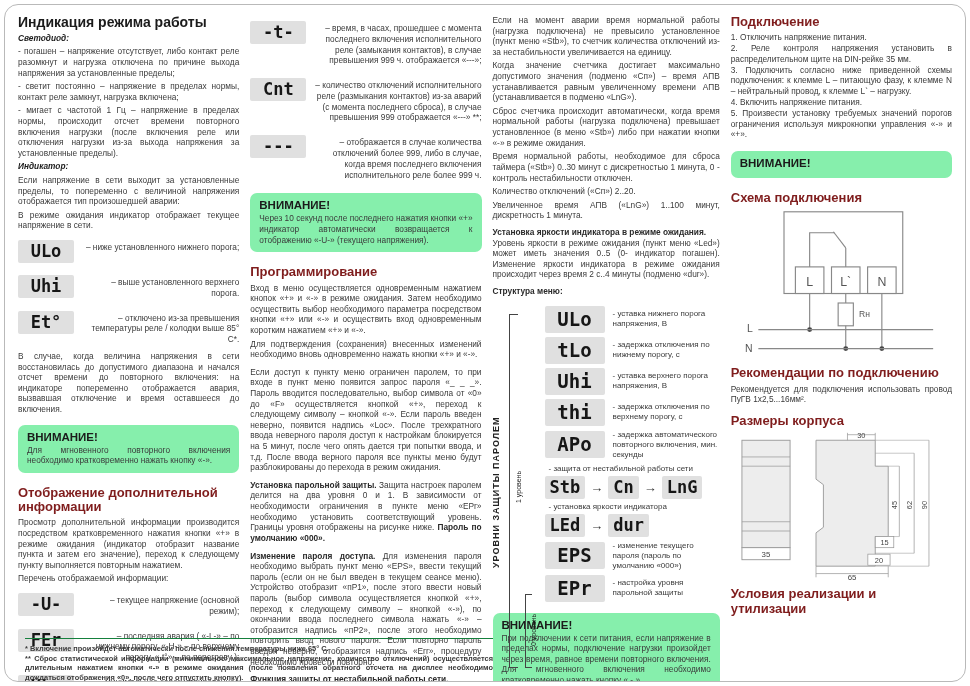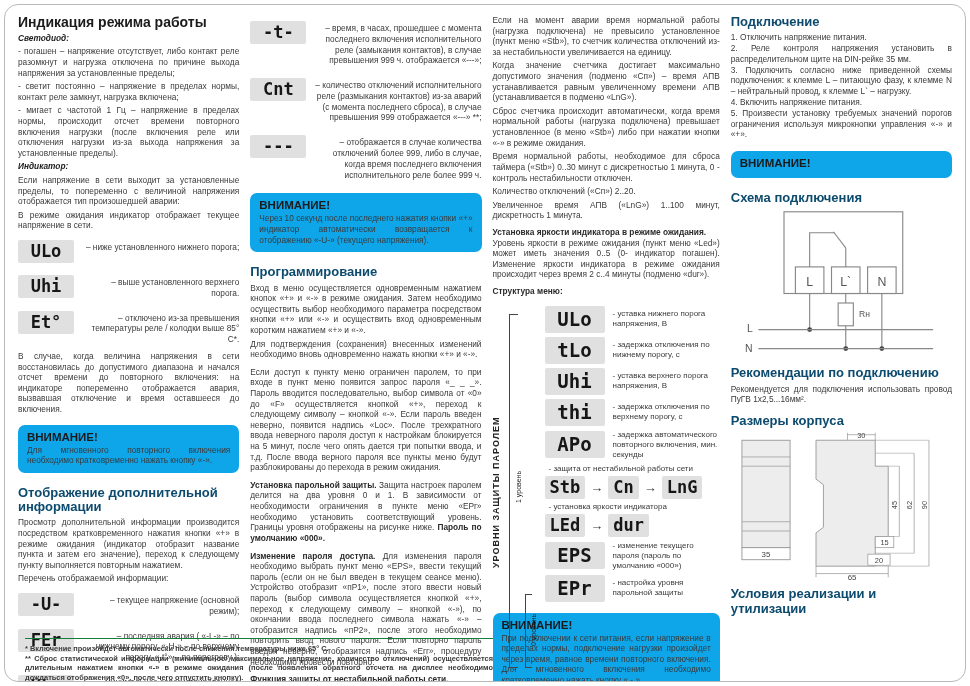--- a/index.html
+++ b/index.html
@@ -6,28 +6,28 @@
   body{width:970px;height:686px;position:relative;font-family:"Liberation Sans",sans-serif;color:#3a3a3a;overflow:hidden;}
   .sheet{position:absolute;inset:4px;border:1px solid #b9b9b9;border-radius:14px;overflow:hidden;}
   .cols{display:flex;gap:11px;padding:10px 13px 4px 13px;}
   .col{display:flex;flex-direction:column;}
   .col1{width:222px;}
   .col2{width:232px;}
   .col3{width:228px;}
   .col4{width:222px;}
   p{margin:0 0 3px;font-size:8.3px;line-height:1.28;text-align:justify;}
   .h1{font-size:14px;font-weight:700;color:#1b1b1b;line-height:1.05;margin:0 0 3px;}
-  .h2{font-size:13px;font-weight:700;color:#0c4a6e;line-height:1.1;margin:6px 0 3px;}
+  .h2{font-size:13px;font-weight:700;color:#7f1d1d;line-height:1.1;margin:6px 0 3px;}
   .subh{font-weight:700;font-style:italic;color:#1b1b1b;}
   .lead{font-weight:700;color:#2a2a2a;}
   .lcd{background:#e0e0e0;border-radius:2px;font-family:"DejaVu Sans Mono",monospace;font-weight:700;color:#161616;padding:3px 5px;font-size:17px;line-height:1;white-space:nowrap;display:inline-block;}
   .lcd-row{display:flex;gap:9px;align-items:flex-start;margin:6px 0;}
   .lcd-row .lcd{min-width:46px;text-align:center;}
   .lcd-desc{flex:1;font-size:8.3px;line-height:1.3;text-align:right;padding-top:2px;}
-  .warn{background:#0ea5e9;border-radius:7px;padding:6px 9px 7px;margin:7px 0;}
+  .warn{background:#86efac;border-radius:7px;padding:6px 9px 7px;margin:7px 0;}
   .warn-title{font-size:11.5px;font-weight:700;color:#1b1b1b;margin:0 0 2px;}
   .warn p{margin:0;}
   .fnote{position:absolute;left:20px;top:633px;width:468px;border-top:1px solid #15803d;padding-top:5px;font-weight:bold;}
   .fnote p{font-size:7.4px;line-height:1.3;margin:0;}
   ol.steps{margin:0 0 4px;padding:0;list-style:none;}
   ol.steps li{font-size:8.3px;line-height:1.3;text-align:justify;margin:0;}
   .menu{position:relative;padding-left:52px;margin-top:2px;}
   .menu-row{display:flex;gap:8px;align-items:center;margin:4px 0;}
   .menu-row .lcd{min-width:50px;text-align:center;font-size:19px;padding:4px 5px;}
   .menu-desc{font-size:8px;line-height:1.25;text-align:left;flex:1;}

